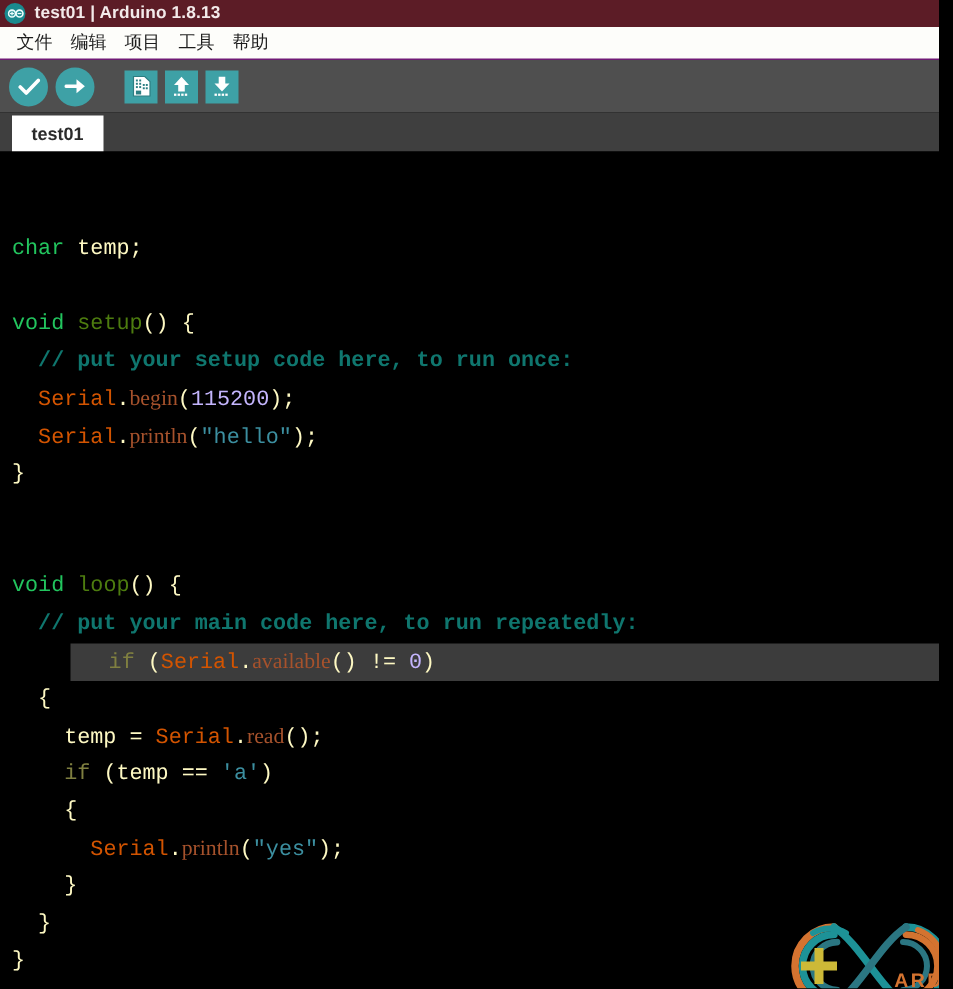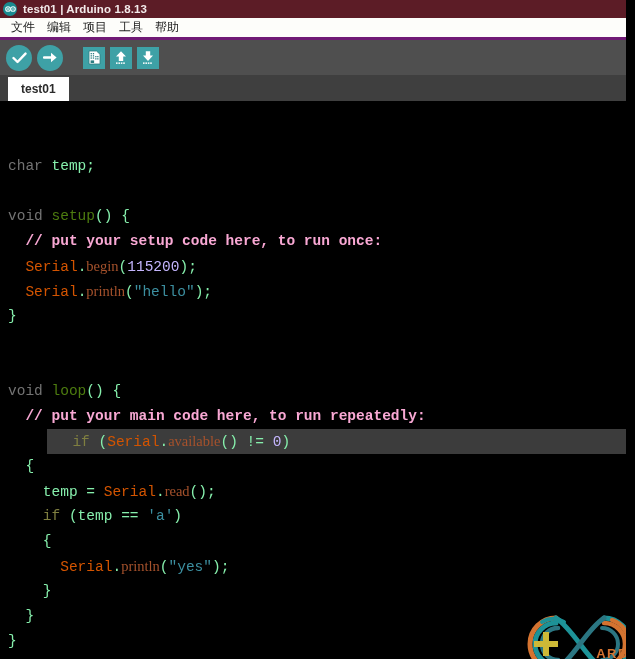--- a/index.html
+++ b/index.html
@@ -30,21 +30,21 @@
     position: relative;
     display: flex; align-items: center; justify-content: center;
   }
   .win-icon svg { display:block; }
   .title-text { white-space: nowrap; }
 
   
   .menubar {
     height: 22px; flex: 0 0 22px;
     background: #fdfdfa;
-    border-bottom: 3px solid #701a75;
+    border-bottom: 1px solid #701a75;
     display: flex; align-items: center;
     padding-left: 5px;
     font-size: 12px;
     color: #1d1d1d;
   }
   .menu-item {
     padding: 1px 6px;
     cursor: default;
     white-space: nowrap;
   }
@@ -105,29 +105,29 @@
     white-space: pre;
   }
   .line {
     height: 25px;
     padding-left: 8px;
     color: #e8e8e8;
   }
   .line.current { background: #3c3c3c; margin-left: 47px; }
 
   
-  .kw      { color: #737373; }        
+  .kw      { color: #22c55e; }        
   .fname   { color: #4d7c0f; }        
   .ctrl    { color: #7f7f40; }
   .obj     { color: #d35400; font-weight: normal; }  
   .meth    { color: #a6522c; font-family: Liberation Serif, serif; }        
   .num     { color: #c4b5fd; }        
   .str     { color: #3c8fa0; }        
-  .cmt     { color: #f9a8d4; font-weight: bold; }  
-  .pl      { color: #86efac; }        
+  .cmt     { color: #0f766e; font-weight: bold; }  
+  .pl      { color: #fef9c3; }        
 
   
   .watermark {
     position: absolute;
     right: 6px; bottom: 4px;
     width: 160px; height: 72px;
     pointer-events: none;
     opacity: .95;
   }
 </style>

